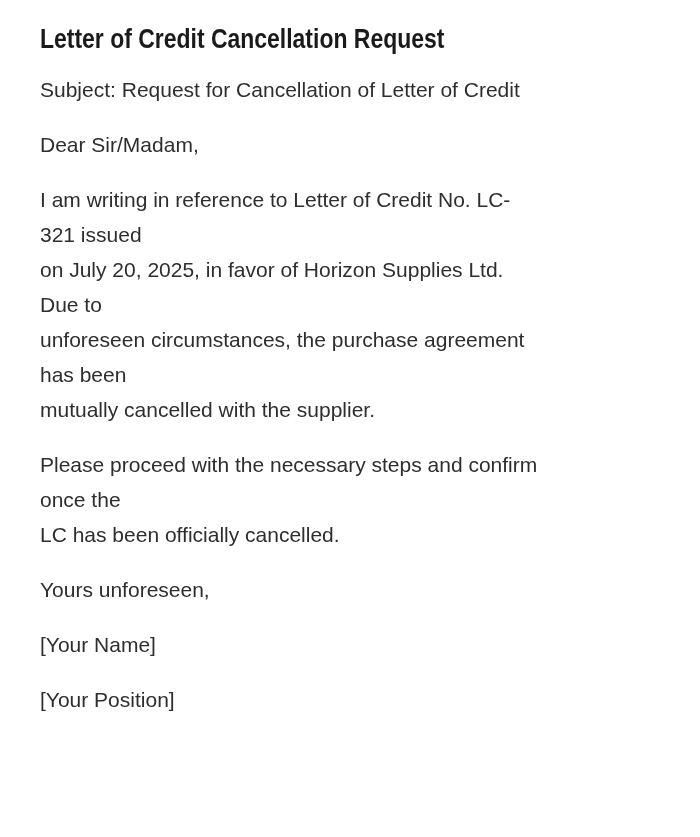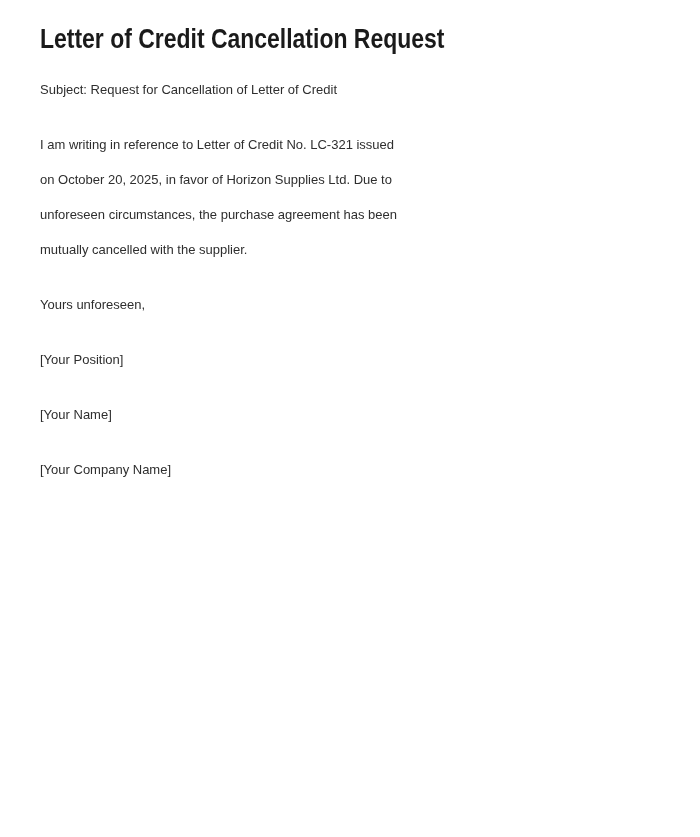--- a/index.html
+++ b/index.html
@@ -25,42 +25,44 @@
     line-height: 33px;
     font-weight: 700;
     color: #1a1a1a;
     letter-spacing: 0;
     white-space: nowrap;
     transform: scaleX(0.82);
     transform-origin: left center;
   }
   p {
     margin: 0 0 20px 0;
-    font-size: 13px;
+    font-size: 21px;
     line-height: 35px;
     white-space: pre-line; 
     color: #2e2e2e;
   }
 </style>
 </head>
 <body>
 
 <div class="doc">
   <h1 class="doc-title">Letter of Credit Cancellation Request</h1>
 
   <p>Subject: Request for Cancellation of Letter of Credit</p>
 
+  <p>Dear Sir/Madam,</p>
 
   <p>I am writing in reference to Letter of Credit No. LC-321 issued
-on October 20, 2025, in favor of Horizon Supplies Ltd. Due to
+on July 20, 2025, in favor of Horizon Supplies Ltd. Due to
 unforeseen circumstances, the purchase agreement has been
 mutually cancelled with the supplier.</p>
 
 
+  <p>Please proceed with the necessary steps and confirm once the
+LC has been officially cancelled.</p>
 
   <p>Yours unforeseen,</p>
 
+  <p>[Your Name]</p>
+
   <p>[Your Position]</p>
 
-  <p>[Your Name]</p>
-
-  <p>[Your Company Name]</p>
 </div>
 
 </body></html>

